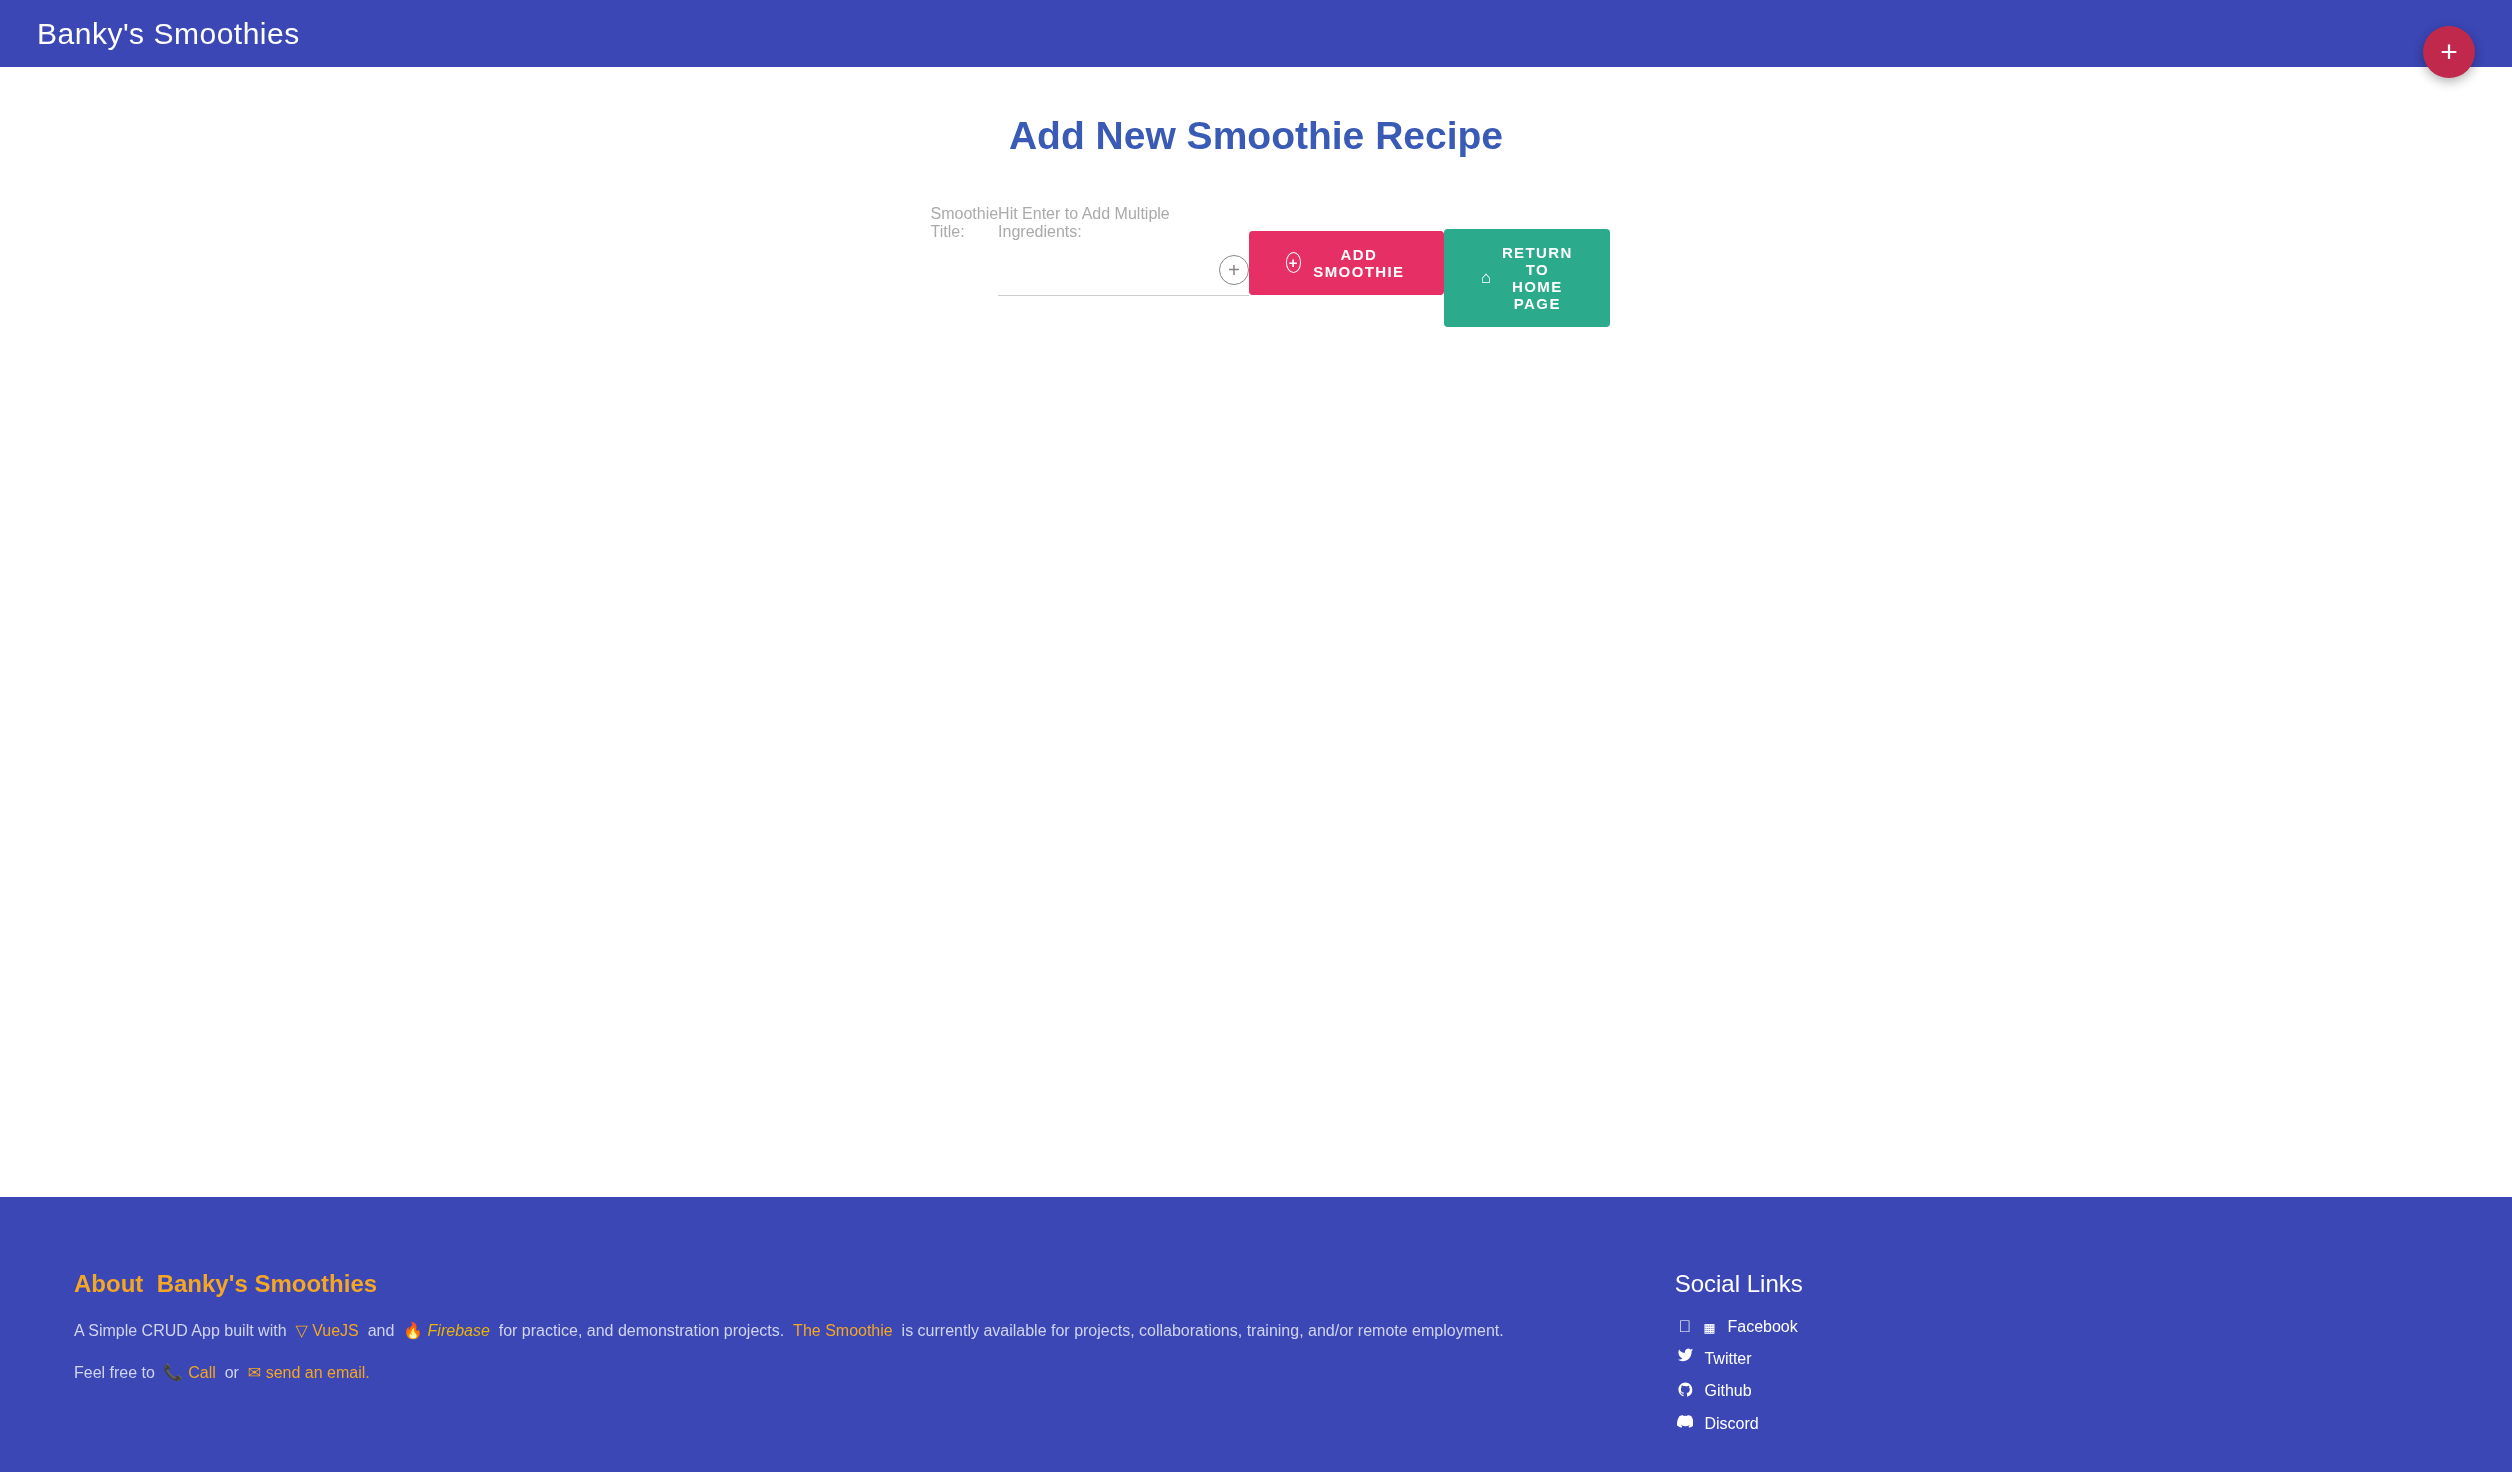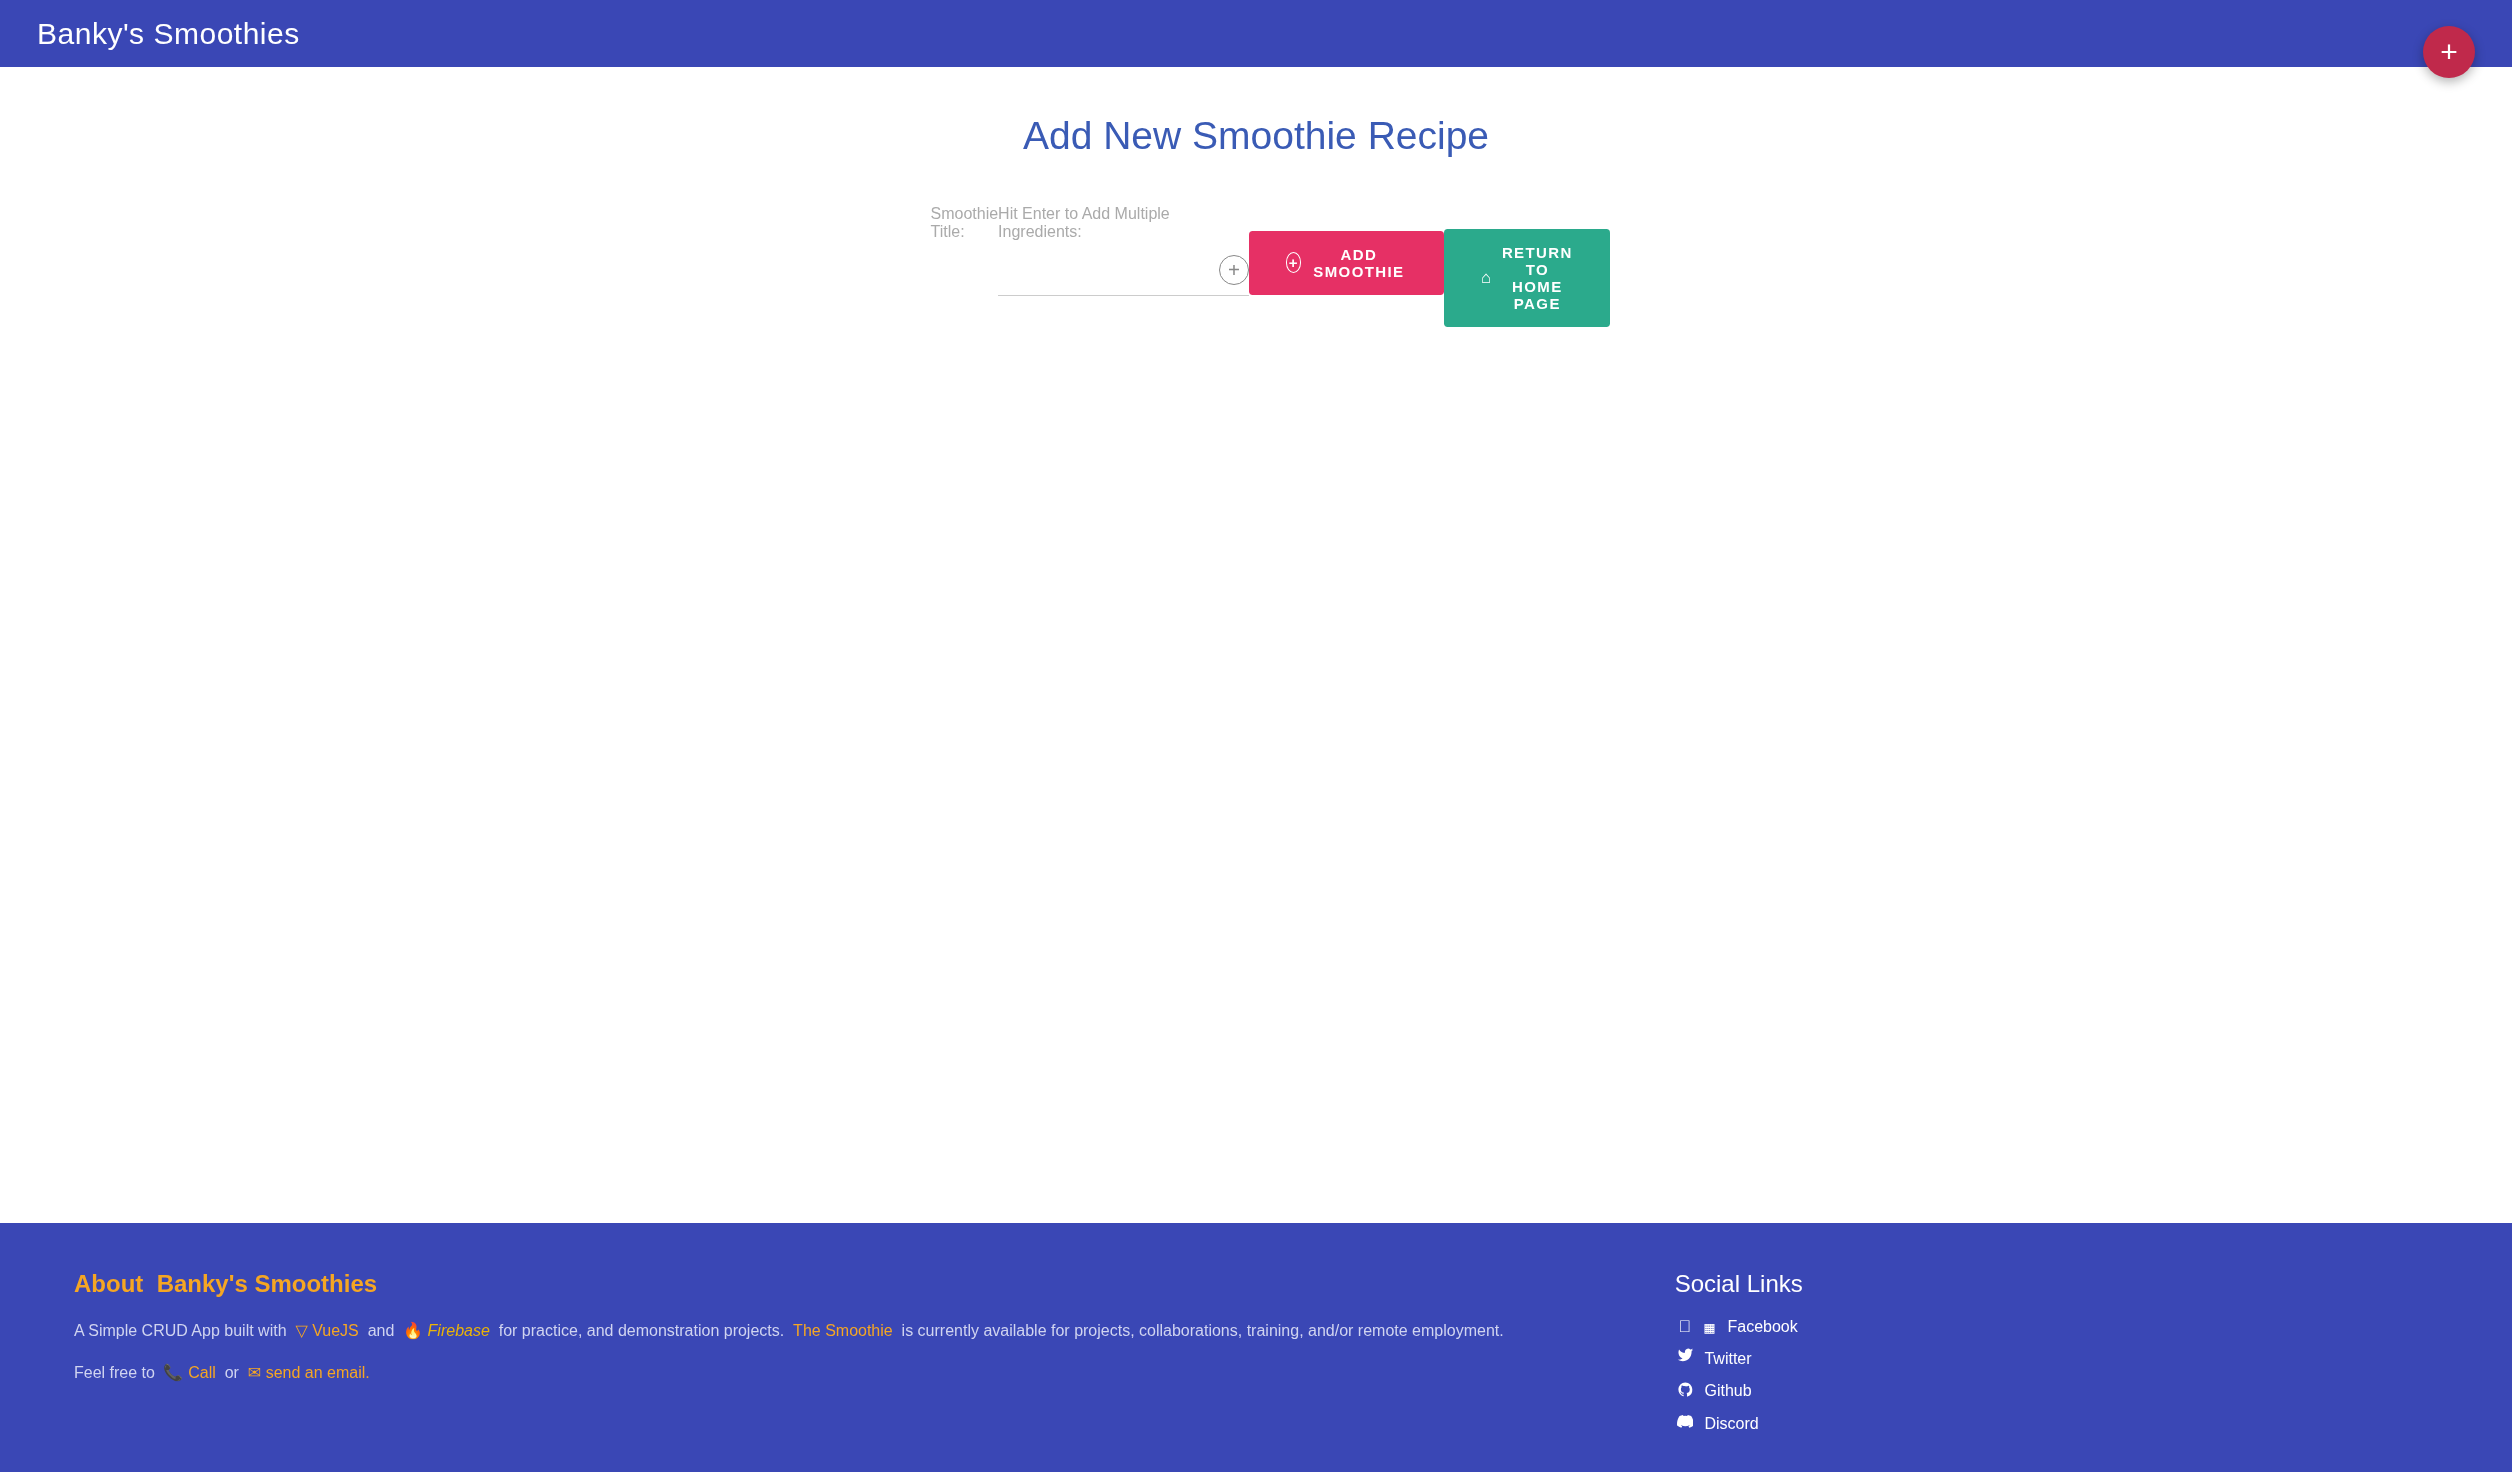--- a/index.html
+++ b/index.html
@@ -58,21 +58,21 @@
       flex: 1;
       display: flex;
       flex-direction: column;
       align-items: center;
       padding: 47px 18.6px 74px;
     }
 
     .page-heading {
       font-size: 39px;
       color: #3a5bb5;
-      font-weight: 400;
+      font-weight: 700;
       margin-bottom: 47px;
       text-align: center;
     }
 
     .form-container {
       width: 100%;
       max-width: 651px;
       display: flex;
       flex-direction: row;
       gap: 0;
@@ -193,21 +193,21 @@
       align-self: center;
     }
 
     .home-icon {
       font-size: 16.7px;
     }
 
     
     .footer {
       background-color: #3a47b5;
-      padding: 47px 74px 37px;
+      padding: 73px 74px 37px;
       display: flex;
       gap: 74px;
       color: #ffffff;
     }
 
     .footer-about {
       flex: 2;
     }
 
     .footer-about h3 {

